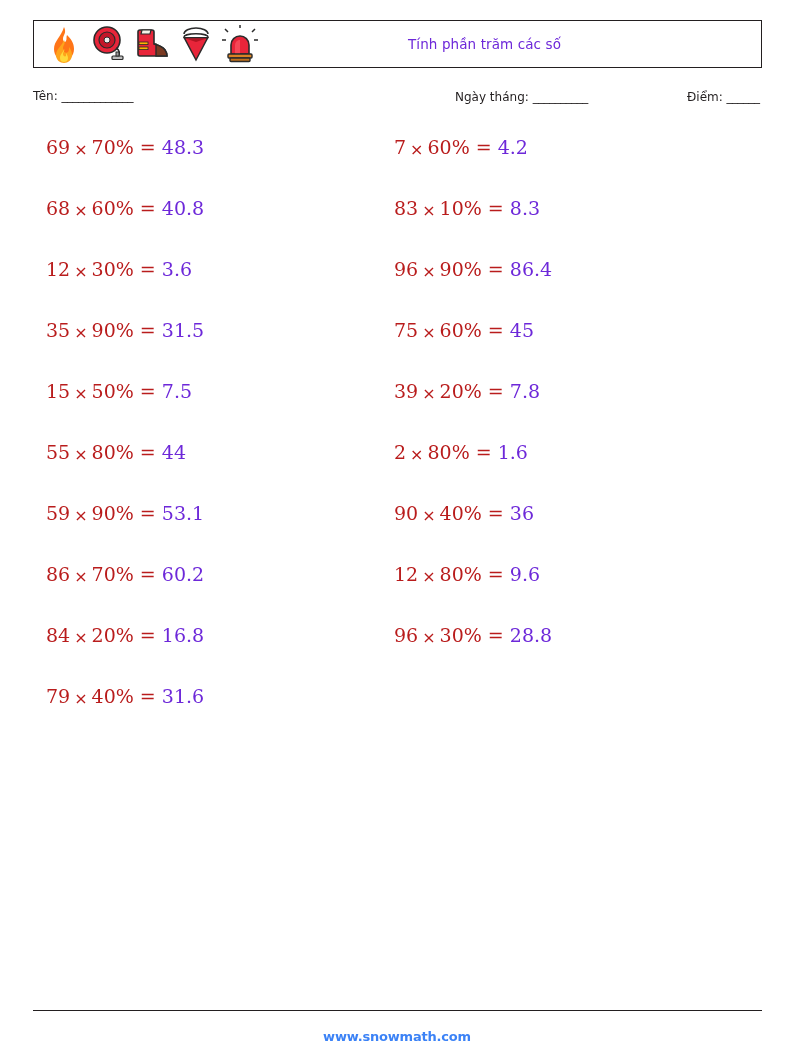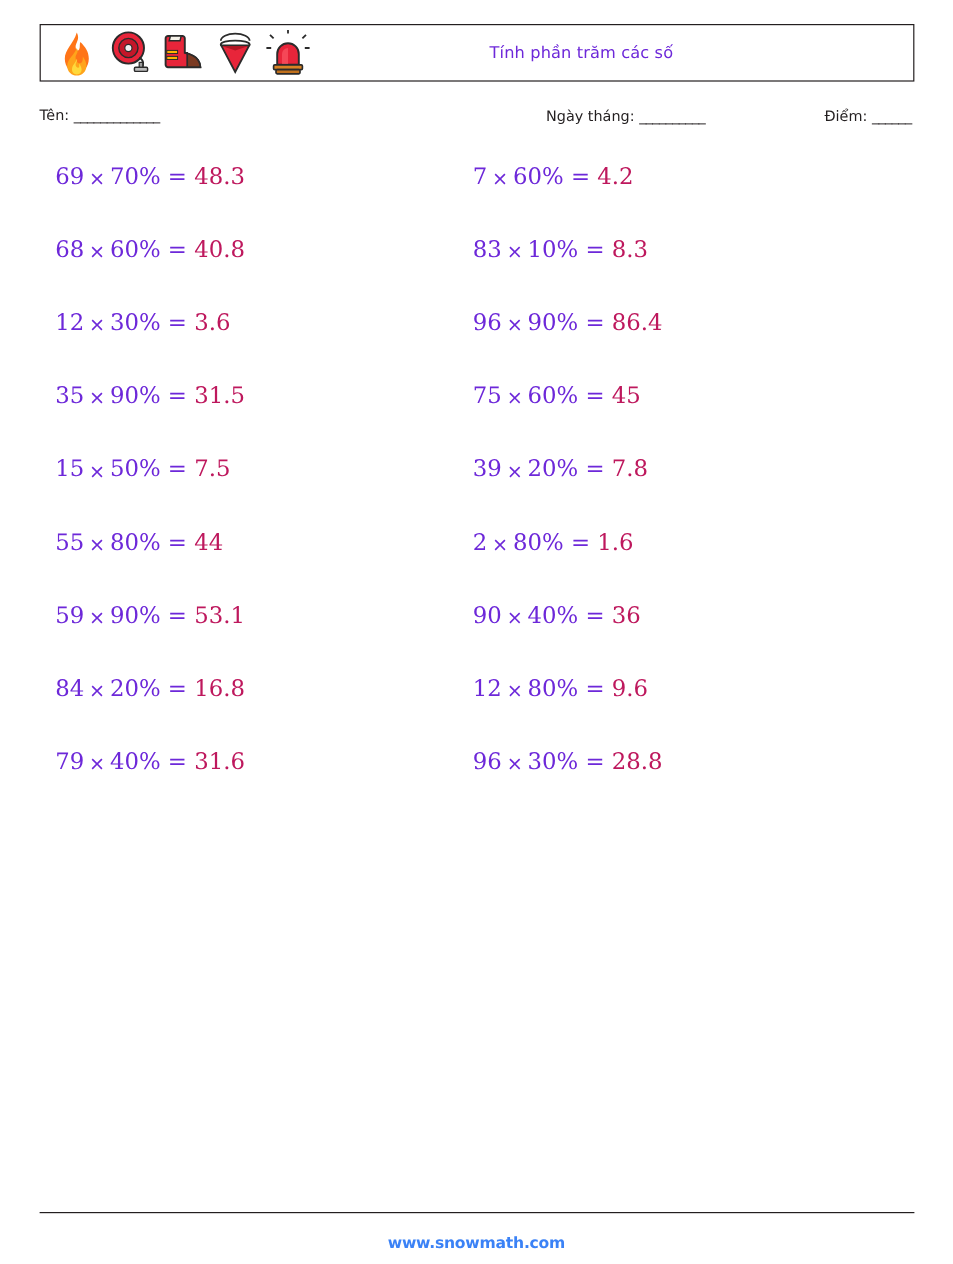--- a/index.html
+++ b/index.html
@@ -102,32 +102,32 @@
   .problem-row {
     height: 61px;
     display: flex;
     align-items: flex-start;
     font-family: "DejaVu Serif", serif;
     font-size: 19px;
     line-height: 1;
     white-space: nowrap;
   }
   .q-text {
-    color: #6d28d9;
+    color: #b91c1c;
     font-family: "DejaVu Serif", serif;
   }
   .times-sign {
     font-family: "DejaVu Sans", sans-serif;
     font-size: 16px;
     padding: 0 4px;
     position: relative;
     top: 1px;
   }
   .answer {
-    color: #be185d;
+    color: #6d28d9;
     font-family: "DejaVu Serif", serif;
     padding-left: 6px;
   }
 
   
   .footer-rule {
     position: absolute;
     left: 33px;
     top: 1010px;
     width: 729px;
@@ -236,20 +236,24 @@
       </div>
       <div class="problem-row">
         <span class="q-text"><span>55</span><span class="times-sign">×</span><span>80%</span><span> =</span></span>
         <span class="answer">44</span>
       </div>
       <div class="problem-row">
         <span class="q-text"><span>59</span><span class="times-sign">×</span><span>90%</span><span> =</span></span>
         <span class="answer">53.1</span>
       </div>
       <div class="problem-row">
+        <span class="q-text"><span>86</span><span class="times-sign">×</span><span>70%</span><span> =</span></span>
+        <span class="answer">60.2</span>
+      </div>
+      <div class="problem-row">
         <span class="q-text"><span>84</span><span class="times-sign">×</span><span>20%</span><span> =</span></span>
         <span class="answer">16.8</span>
       </div>
       <div class="problem-row">
         <span class="q-text"><span>79</span><span class="times-sign">×</span><span>40%</span><span> =</span></span>
         <span class="answer">31.6</span>
       </div>
     </div>
   <div class="col col-right" id="col-right">
       <div class="problem-row">

